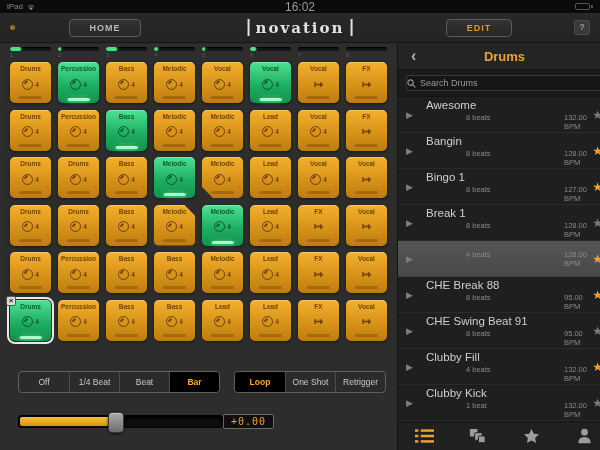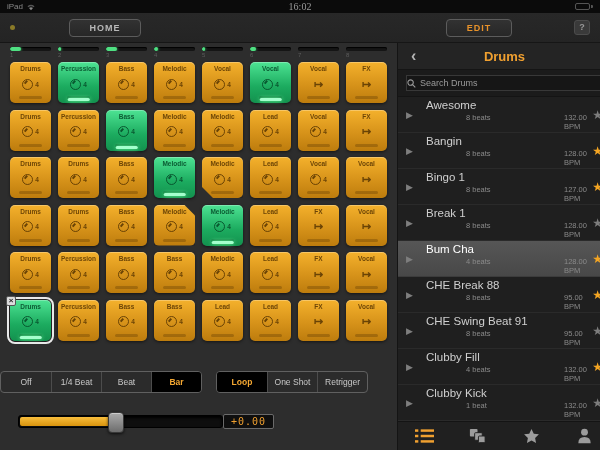--- a/index.html
+++ b/index.html
@@ -6,21 +6,21 @@
   html,body { background:#000; }
   .screen {
     width:600px; height:450px; position:relative; overflow:hidden;
     background:#2d2d2d; font-family:"Liberation Sans", sans-serif;
     -webkit-font-smoothing:antialiased;
   }
   
   .status-bar { height:13px; background:#0b0b0b; display:flex; align-items:center;
     justify-content:space-between; padding:0 7px; font-size:8px; color:#8a8a8a; }
   .status-left, .status-right { display:flex; align-items:center; gap:3px; }
-  .status-time { position:absolute; left:50%; transform:translateX(-50%); color:#9a9a9a; font-size:10px;font-family:Liberation Serif, serif;}
+  .status-time { position:absolute; left:50%; transform:translateX(-50%); color:#9a9a9a; font-size:12px;}
   .wifi { width:10px; height:8px; }
   .battery-body { width:15px; height:7px; border:1px solid #555; border-radius:2px; padding:1px; position:relative;}
   .battery-fill { width:100%; height:100%; background:#3fd468; border-radius:1px;}
   .battery-tip { width:2px; height:3px; background:#555; border-radius:0 1px 1px 0; margin-left:-2px;}
   
   .toolbar { height:30px; background:linear-gradient(#282828,#242424); border-bottom:1px solid #161616;
     display:flex; align-items:center; padding:0 10px; position:relative;gap:46px; }
   .midi-dot { width:5px; height:5px; border-radius:50%; background:#8a7a28; margin-right:8px; }
   .tb-btn { border:1px solid #5c5c5c; border-radius:4px; background:linear-gradient(#323232,#272727);
     color:#b8b8b8; font-size:9px; font-weight:bold; padding:3px 0; width:72px; text-align:center;
@@ -56,21 +56,21 @@
   .pad-sub { width:62%; height:3px; border-radius:1.5px; background:currentColor; opacity:.38; }
   .pad-prog { position:absolute; bottom:2px; left:50%; transform:translateX(-50%); width:55%; height:3px;
     border-radius:2px; background:#a4ffcd; box-shadow:0 0 4px #71ff9f; }
   .pad.selected { outline:2px solid #e9e9e9; outline-offset:1px; }
   .pad-x { position:absolute; top:-4px; left:-4px; width:10px; height:10px; background:#dcdcdc;
     border:1px solid #555; border-radius:2px; color:#2a2a2a; font-size:8px; line-height:8px;
     text-align:center; font-weight:bold; z-index:2;}
   .cut-tr { clip-path:polygon(0 0, calc(100% - 11px) 0, 100% 11px, 100% 100%, 0 100%); }
   .cut-bl { clip-path:polygon(0 0, 100% 0, 100% 100%, 11px 100%, 0 calc(100% - 11px)); }
   
-  .controls-row { display:flex; gap:14px; margin-top:30px; }
+  .controls-row { display:flex; gap:14px; padding-left:18px; margin-top:30px; }
   .seg { display:flex; border:1px solid #606060; border-radius:4px; overflow:hidden; height:22px;
     background:#2b2b2b;}
   .seg-item { min-width:50px; padding:0 6px; display:flex; align-items:center; justify-content:center;
     font-size:8.5px; color:#c9c9c9; border-left:1px solid #4c4c4c; cursor:pointer;}
   .seg-item:first-child { border-left:none; }
   .seg-item.active { background:#000000; color:#f5a832; font-weight:bold; }
   
   .slider-row { display:flex; align-items:center; padding-left:18px; margin-top:21px; }
   .slider { width:205px; height:13px; background:#0e0e0e; border:1px solid #000; border-radius:3px;
     position:relative; box-shadow:inset 0 2px 3px #000; }
@@ -127,20 +127,25 @@
     <span class="status-time">16:02</span>
     <div class="status-right">
       <span class="battery-body"><span class="battery-fill"></span></span>
       <span class="battery-tip"></span>
     </div>
   </div>
 
   <div class="toolbar">
     <span class="midi-dot"></span>
     <div class="tb-btn">HOME</div>
+    <div class="logo">
+      <span class="logo-bar"></span>
+      <span>novation</span>
+      <span class="logo-bar"></span>
+    </div>
     <div class="tb-btn edit">EDIT</div>
     <div class="help-btn">?</div>
   </div>
 
   <div class="main">
 
     <div class="left">
       <div class="channel-strip" id="channelStrip">
           <div class="channel">
             <div class="bar">
@@ -647,21 +652,20 @@
               <div class="loop-meta">
                 <span class="loop-beats">8 beats</span>
                 <span class="loop-bpm">128.00 BPM</span>
               </div>
             </div>
             <span class="star">★</span>
           </div>
           <div class="loop-row selected">
             <span class="play">▶</span>
             <div class="loop-main">
-              <div class="loop-name">Bum Cha</div>
               <div class="loop-meta">
                 <span class="loop-beats">4 beats</span>
                 <span class="loop-bpm">128.00 BPM</span>
               </div>
             </div>
             <span class="star on">★</span>
           </div>
           <div class="loop-row">
             <span class="play">▶</span>
             <div class="loop-main">

